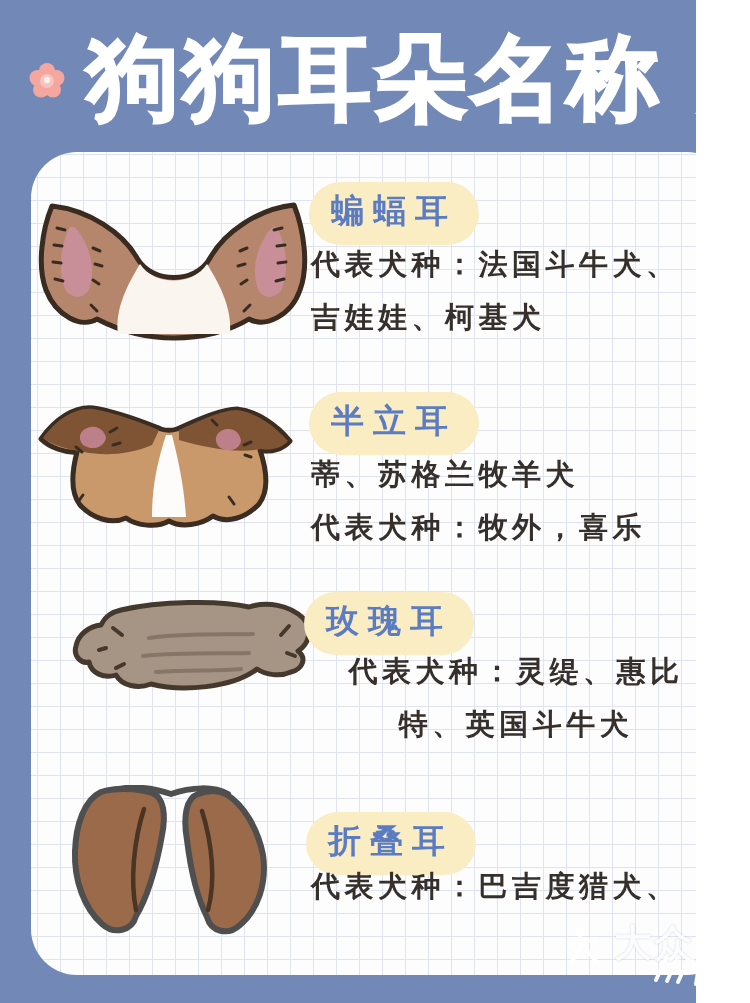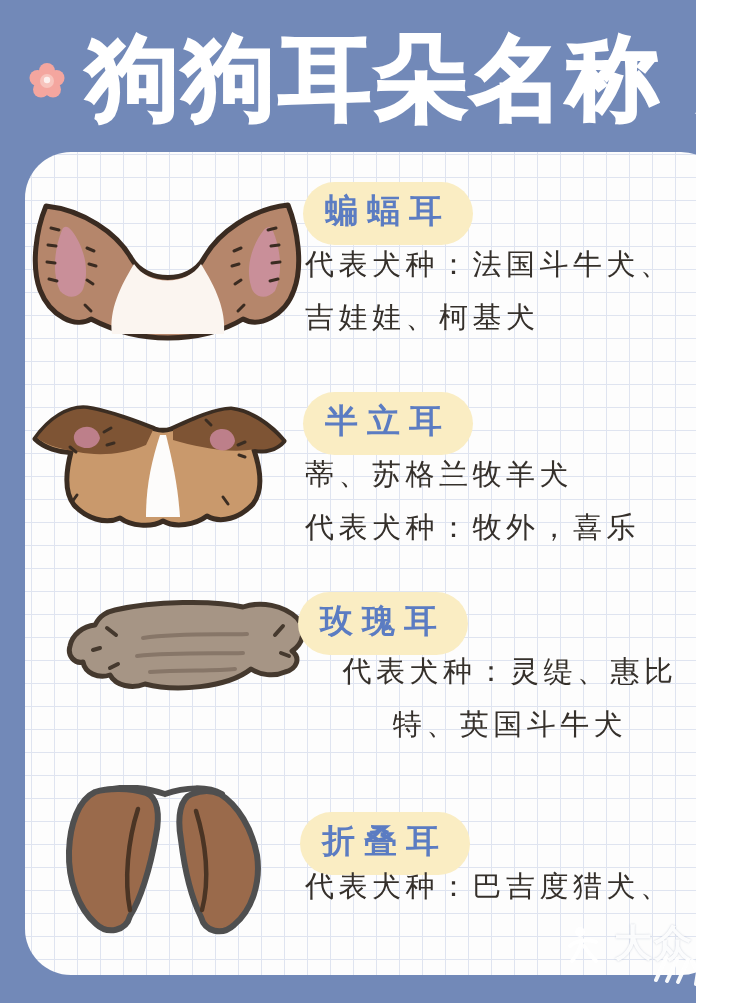--- a/index.html
+++ b/index.html
@@ -11,38 +11,38 @@
   
   .title{
     position:absolute;left:0;top:26px;width:750px;text-align:center;
     font-size:92px;font-weight:900;color:#ffffff;letter-spacing:4px;
     -webkit-text-stroke:2.5px #ffffff;line-height:1.15;
   }
   .flower{position:absolute;left:26px;top:60px;width:42px;height:42px;}
   .sparkle{position:absolute;left:694px;top:100px;width:34px;height:34px;}
   
   .card{
-    position:absolute;left:25px;top:152px;width:702px;height:823px;
+    position:absolute;left:31px;top:152px;width:702px;height:823px;
     background-color:#fdfdfd;border-radius:46px;overflow:hidden;
     background-image:
       linear-gradient(#dfe4f0 1.5px, transparent 1.5px),
       linear-gradient(90deg,#dfe4f0 1.5px, transparent 1.5px);
     background-size:23px 23px;background-position:6px 2px;
   }
   .ear{position:absolute;}
   .pill{
     position:absolute;display:inline-block;
     background:#faedc3;border-radius:45px;
     padding:7px 22px 11px 22px;
     font-size:33px;font-weight:700;color:#5b7cc2;letter-spacing:9px;
     white-space:nowrap;
   }
   .desc{
     position:absolute;width:410px;
-    font-size:29px;font-weight:400;color:#35302b;
+    font-size:29px;font-weight:700;color:#35302b;
     letter-spacing:4.5px;line-height:53px;white-space:nowrap;
   }
   
   .watermark{
     position:absolute;left:566px;top:918px;display:flex;align-items:center;gap:8px;
     color:rgba(255,255,255,0.92);text-shadow:0 0 2px rgba(140,152,178,0.45);
   }
   .watermark .brand{font-size:38px;font-weight:700;letter-spacing:2px;white-space:nowrap;}
   .hatch{position:absolute;left:648px;top:948px;width:92px;height:48px;}
 </style>

